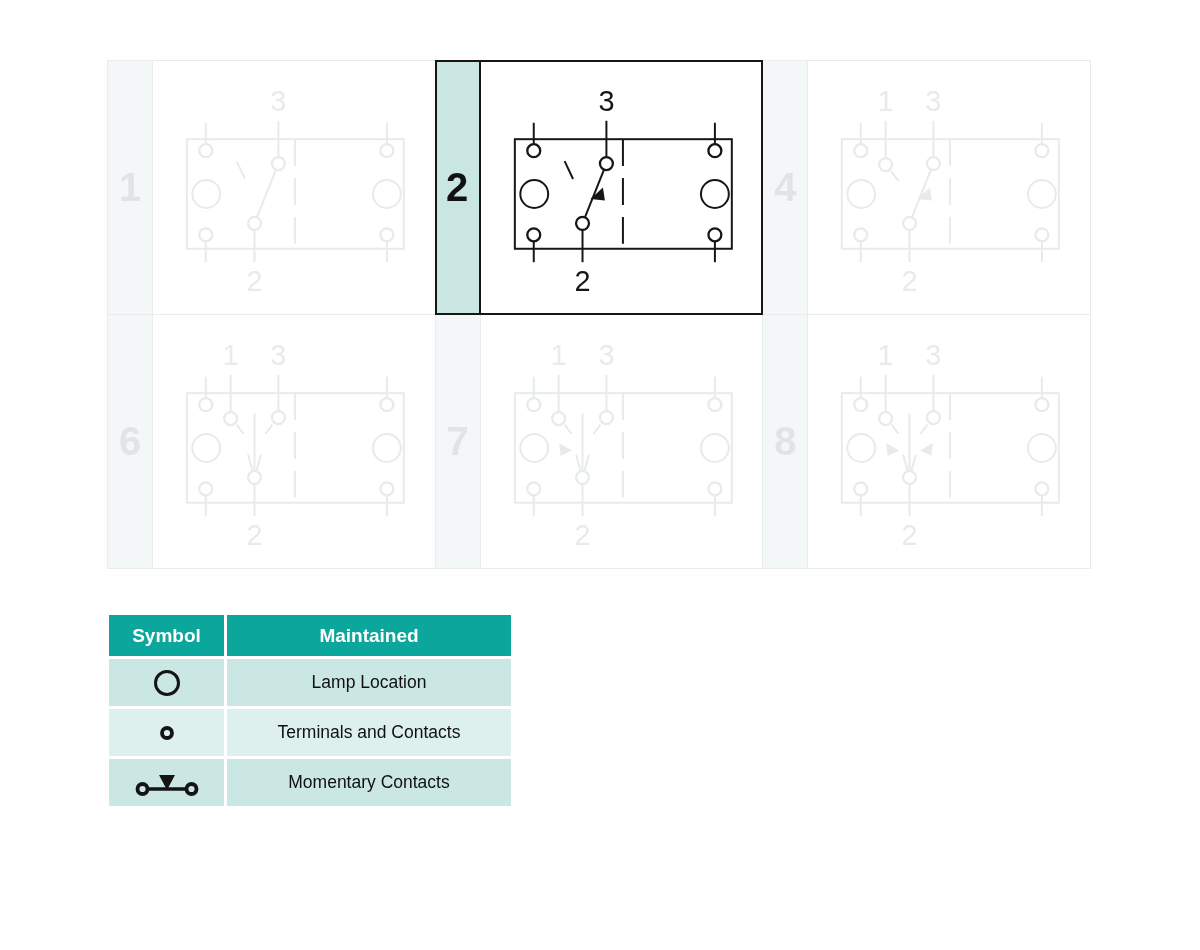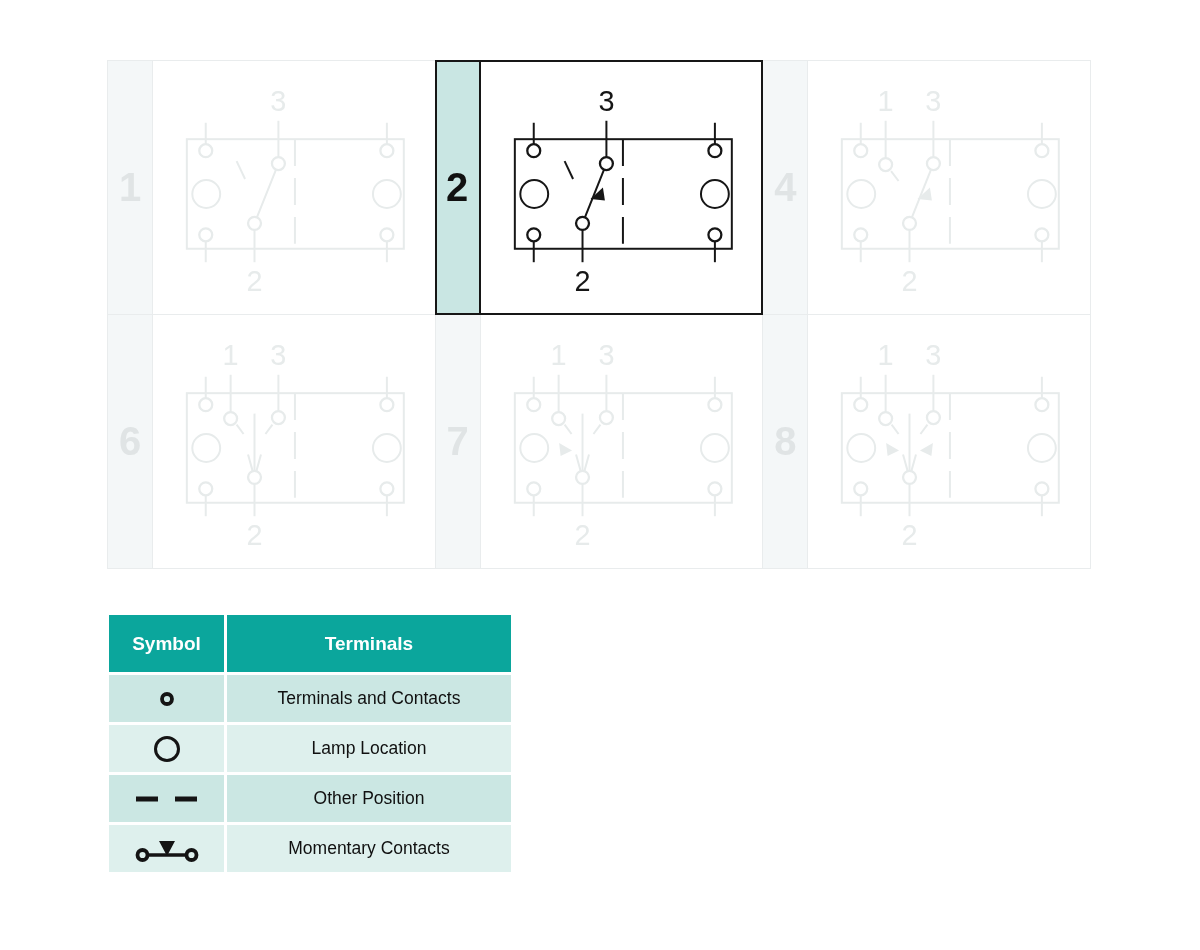--- a/index.html
+++ b/index.html
@@ -38,21 +38,21 @@
   .diagram .lamp{stroke:var(--line);stroke-width:2;fill:none;}
   .diagram .arr{fill:var(--line);stroke:none;}
   .diagram text{fill:var(--line);font-family:"Liberation Sans",sans-serif;font-size:29px;text-anchor:middle;}
   
   table.legend{
     position:absolute;left:106px;top:612px;border-collapse:separate;border-spacing:3px;
     background:#fff;
   }
   table.legend th{
     background:var(--teal);color:#ffffff;font-size:19px;font-weight:bold;
-    height:57px;padding:0 8px;text-align:center;
+    height:41px;padding:0 8px;text-align:center;
   }
   table.legend th.sym{width:99px;}
   table.legend th.des{width:268px;}
   table.legend td{
     text-align:center;vertical-align:middle;height:47px;font-size:17.5px;color:#101010;padding:0 6px;
   }
   table.legend tbody tr:nth-child(odd) td{background:var(--tint-dark);}
   table.legend tbody tr:nth-child(even) td{background:var(--tint-light);}
   .legend-sym svg{display:block;margin:0 auto;}
   .legend-sym .k{stroke:#141414;fill:none;}
@@ -261,48 +261,39 @@
           <text x="102" y="231">2</text>
         </svg>
       </div>
     </div>
   </div>
 
 <table class="legend">
   <thead>
     <tr>
       <th class="sym">Symbol</th>
-      <th class="des">Terminals</th>
+      <th class="des">Maintained</th>
     </tr>
   </thead>
   <tbody id="legend-body">
-      <tr>
-        <td class="legend-sym">
-          <svg width="20" height="20" viewBox="0 0 20 20">
-            <circle cx="10" cy="10" r="5" class="k" stroke-width="3.8"></circle>
-          </svg>
-        </td>
-        <td>Terminals and Contacts</td>
-      </tr>
       <tr>
         <td class="legend-sym">
           <svg width="30" height="30" viewBox="0 0 30 30">
             <circle cx="15" cy="15" r="11.5" class="k" stroke-width="3"></circle>
           </svg>
         </td>
         <td>Lamp Location</td>
       </tr>
       <tr>
         <td class="legend-sym">
-          <svg width="64" height="12" viewBox="0 0 64 12">
-            <rect x="1" y="3.5" width="22" height="5" class="f"></rect>
-            <rect x="40" y="3.5" width="22" height="5" class="f"></rect>
+          <svg width="20" height="20" viewBox="0 0 20 20">
+            <circle cx="10" cy="10" r="5" class="k" stroke-width="3.8"></circle>
           </svg>
         </td>
-        <td>Other Position</td>
+        <td>Terminals and Contacts</td>
       </tr>
       <tr>
         <td class="legend-sym">
           <svg width="64" height="28" viewBox="0 0 64 28">
             <line x1="12" y1="20" x2="52" y2="20" class="k" stroke-width="3.5"></line>
             <circle cx="7.5" cy="20" r="5" class="k" stroke-width="3.8"></circle>
             <circle cx="56.5" cy="20" r="5" class="k" stroke-width="3.8"></circle>
             <polygon points="32,21 24,6 40,6" class="f"></polygon>
           </svg>
         </td>

